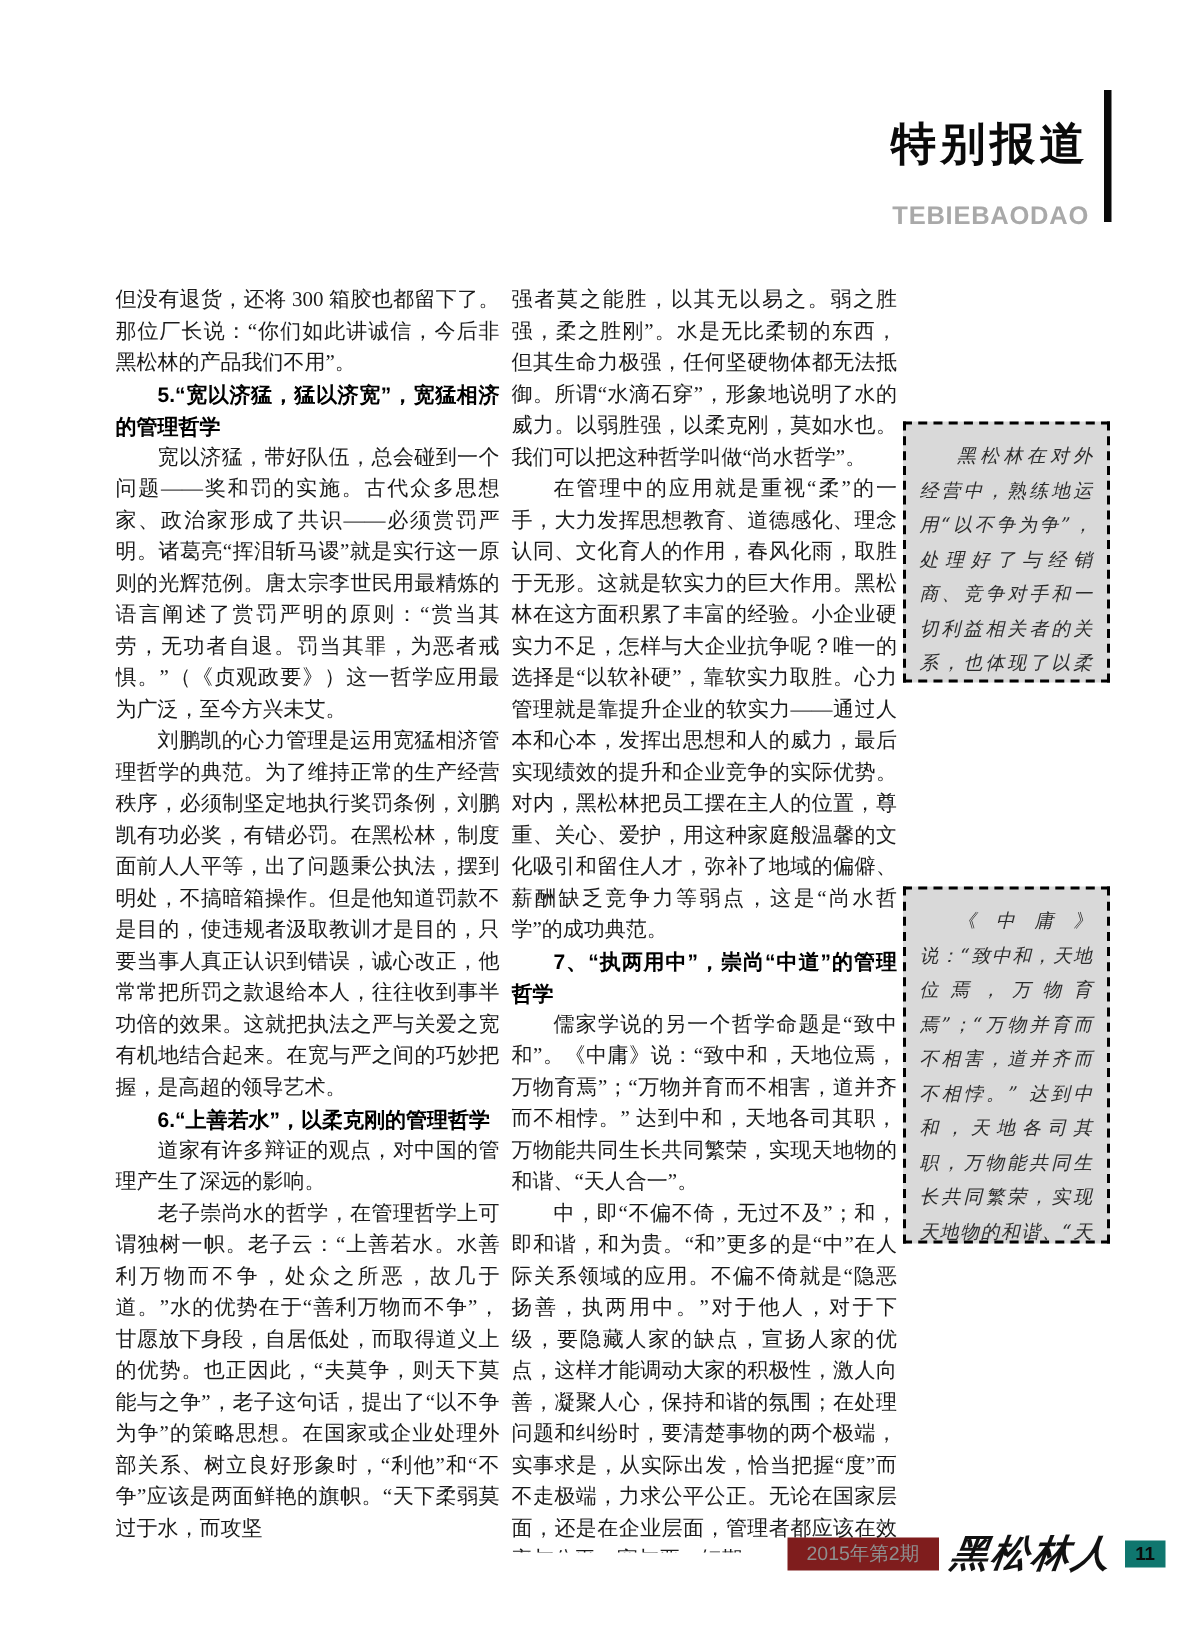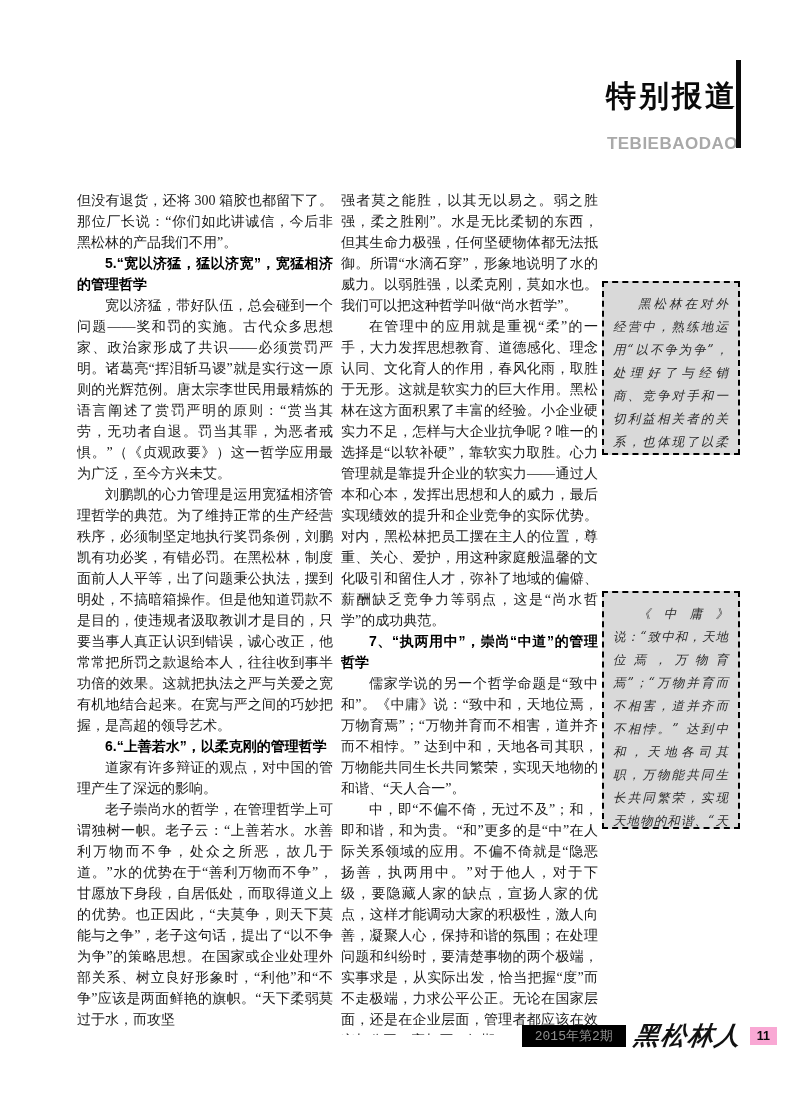--- a/index.html
+++ b/index.html
@@ -8,21 +8,21 @@
     background: #ffffff;
     position: relative;
     font-family: "Liberation Serif", "DejaVu Serif", serif;
     color: #1a1a1a;
     overflow: hidden;
   }
 
   
   .header { position: absolute; top: 60px; right: 52px; width: 260px; height: 90px; }
   .header-bar { position: absolute; right: 0; top: 0; width: 5px; height: 88px; background: #0a0a0a; }
-  .header-text { position: absolute; right: 3px; top: 16px; text-align: right; }
+  .header-text { position: absolute; right: 15px; top: 16px; text-align: right; }
   .header-title {
     font-family: "Liberation Sans", "DejaVu Sans", sans-serif;
     font-weight: bold; font-size: 30px; letter-spacing: 3px; color: #0a0a0a;
     white-space: nowrap;
   }
   .header-subtitle {
     font-family: "Liberation Sans", "DejaVu Sans", sans-serif;
     font-weight: bold; font-size: 17px; letter-spacing: 0.5px; color: #a9a9a9;
     margin-top: 17px; white-space: nowrap;
   }
@@ -65,35 +65,35 @@
     font-family: "DejaVu Serif", "Liberation Serif", serif;
   }
 
   
   .footer {
     position: absolute; top: 1025px; right: 16px;
     display: flex; align-items: center; gap: 8px;
     height: 22px;
   }
   .footer-issue {
-    background: #000000; color: #8f8f8f;
-    font-family: Liberation Mono, monospace;
+    background: #7f1d1d; color: #8f8f8f;
+    font-family: Liberation Sans, sans-serif;
     font-size: 13px; padding: 2px 13px; white-space: nowrap;
   }
   .footer-logo {
     font-family: "DejaVu Serif", serif;
     font-style: italic; font-weight: bold;
     font-size: 25px; color: #111;
     transform: skewX(-8deg);
     letter-spacing: 2px;
     white-space: nowrap;
     line-height: 22px;
   }
   .footer-page {
-    background: #f9a8d4; color: #0a0a0a;
+    background: #0f766e; color: #0a0a0a;
     font-family: "Liberation Sans", "DejaVu Sans", sans-serif;
     font-weight: bold; font-size: 12.5px; padding: 2px 7px;
   }
 </style>
 </head>
 <body>
 
 <div class="header">
   <div class="header-text">
     <div class="header-title">特别报道</div>

